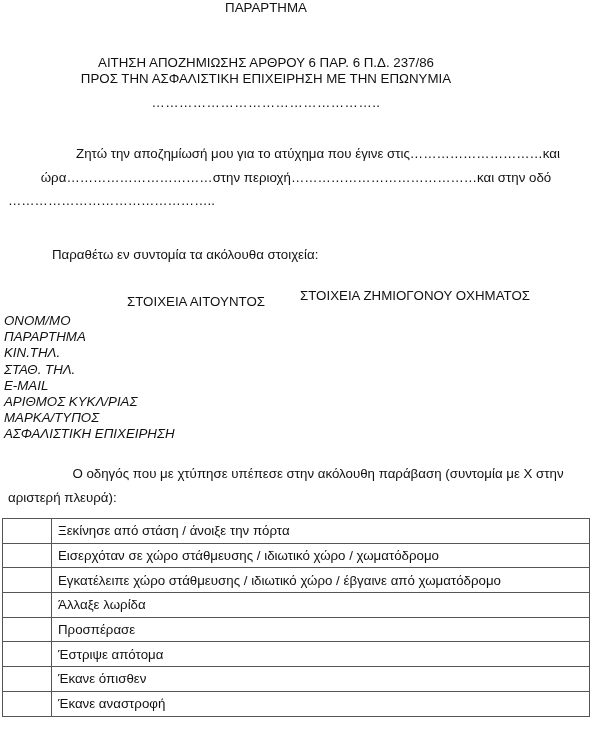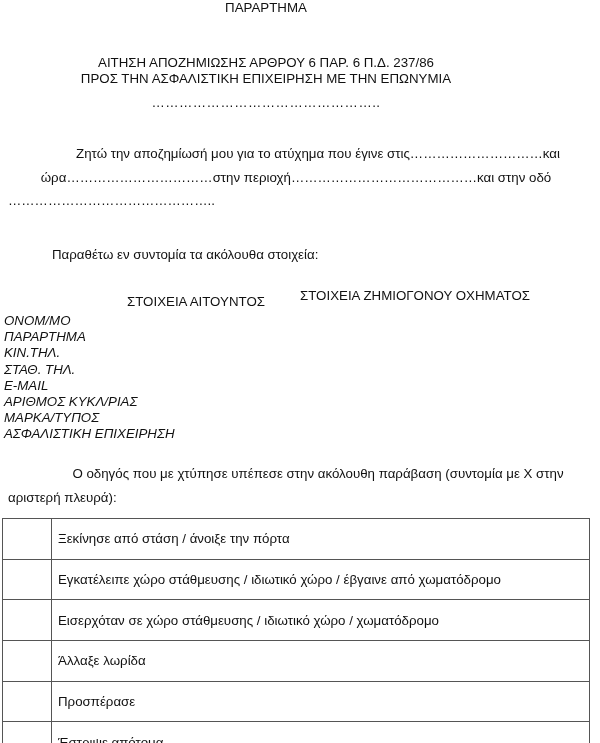--- a/index.html
+++ b/index.html
@@ -42,21 +42,21 @@
   table.violations {
     position: absolute;
     top: 518px;
     left: 2px;
     width: 588px;
     border-collapse: collapse;
   }
   table.violations td {
     border: 1px solid #555555;
     height: 23.7px;
-    padding: 8px 6px;
+    padding: 0 6px;
     vertical-align: middle;
     font-size: 13.3px;
   }
   table.violations td.mark { width: 48px; padding: 0; }
 </style>
 </head>
 <body>
 
 <div class="abs center title">ΠΑΡΑΡΤΗΜΑ</div>
 <div class="abs center heading1">ΑΙΤΗΣΗ ΑΠΟΖΗΜΙΩΣΗΣ ΑΡΘΡΟΥ 6 ΠΑΡ. 6 Π.Δ. 237/86</div>
@@ -99,25 +99,25 @@
 <div class="abs viol2">αριστερή πλευρά):</div>
 
 <table class="violations">
   <tbody>
     <tr>
       <td class="mark"></td>
       <td>Ξεκίνησε από στάση / άνοιξε την πόρτα</td>
     </tr>
     <tr>
       <td class="mark"></td>
-      <td>Εγκατέλειπε χώρο στάθμευσης / ιδιωτικό χώρο / έβγαινε από χωματόδρομο</td>
+      <td>Εισερχόταν σε χώρο στάθμευσης / ιδιωτικό χώρο / χωματόδρομο</td>
     </tr>
     <tr>
       <td class="mark"></td>
-      <td>Εισερχόταν σε χώρο στάθμευσης / ιδιωτικό χώρο / χωματόδρομο</td>
+      <td>Εγκατέλειπε χώρο στάθμευσης / ιδιωτικό χώρο / έβγαινε από χωματόδρομο</td>
     </tr>
     <tr>
       <td class="mark"></td>
       <td>Άλλαξε λωρίδα</td>
     </tr>
     <tr>
       <td class="mark"></td>
       <td>Προσπέρασε</td>
     </tr>
     <tr>

